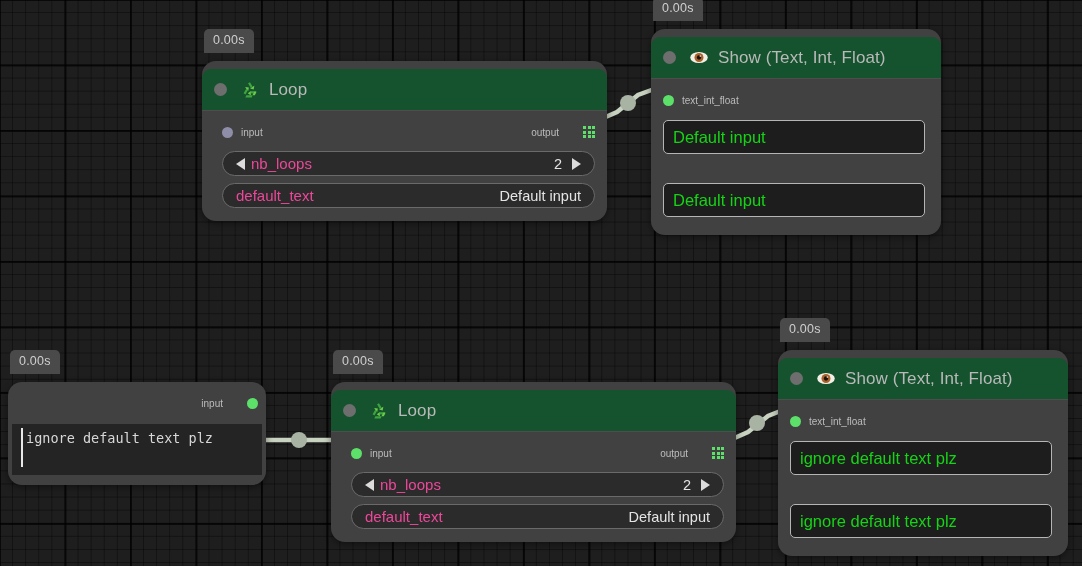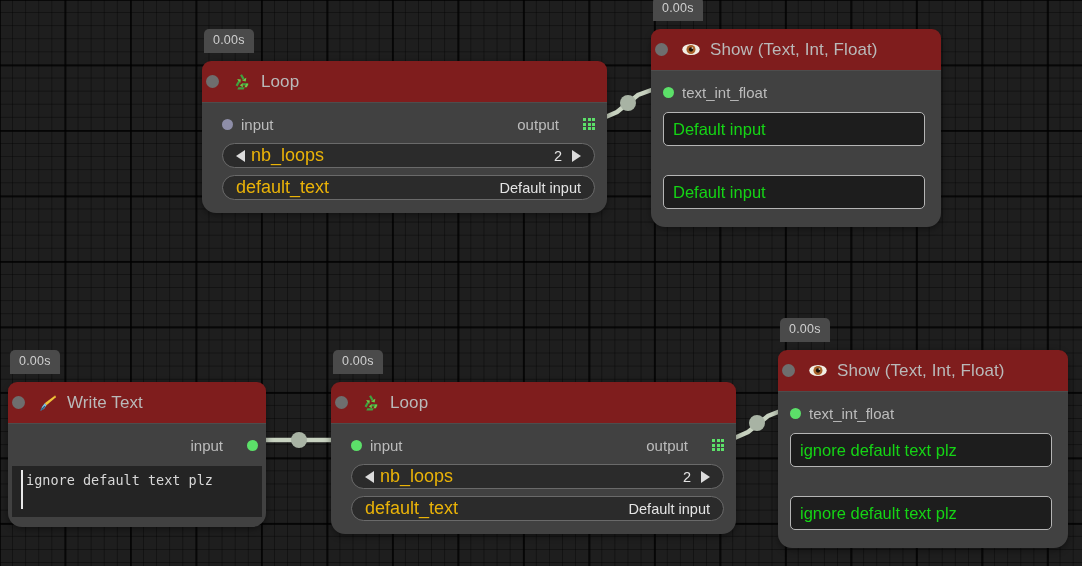--- a/index.html
+++ b/index.html
@@ -57,25 +57,26 @@
     padding: 5px 9px 6px 9px;
     border-radius: 5px 5px 0 0;
     line-height: 1;
     letter-spacing: 0.2px;
     z-index: 9;
   }
   .node-header {
     height: 42px;
     display: flex;
     align-items: center;
-    padding: 0 4px;
-    background: #7f1d1d;
+    padding: 0 12px;
+    background: #14532d;
     border-radius: 9px 9px 0 0;
     border-bottom: 1px solid #4d4d4d;
     box-sizing: border-box;
+    margin-top: 8px;
   }
   .collapse-dot {
     width: 13px;
     height: 13px;
     border-radius: 50%;
     background: #6e6e6e;
     flex: 0 0 auto;
     margin-right: 13px;
   }
   .header-icon {
@@ -118,21 +119,21 @@
   .port-dot {
     width: 11px;
     height: 11px;
     border-radius: 50%;
     flex: 0 0 auto;
   }
   .port-dot.green { background: #5ce069; }
   .port-dot.lav   { background: #8e8ea8; }
   .port-label {
     color: #bcbcbc;
-    font-size: 15px;
+    font-size: 10px;
     white-space: nowrap;
   }
   .grid-icon {
     display: grid;
     grid-template-columns: repeat(3, 3px);
     grid-template-rows: repeat(3, 3px);
     gap: 1.5px;
     flex: 0 0 auto;
   }
   .grid-icon i {
@@ -146,22 +147,22 @@
     border: 1px solid #6a6a6a;
     border-radius: 13px;
     background: #2b2b2b;
     display: flex;
     align-items: center;
     padding: 0 13px;
     box-sizing: border-box;
     margin-top: 7px;
   }
   .pill .pname {
-    color: #eab308;
-    font-size: 18px;
+    color: #ec4899;
+    font-size: 15px;
   }
   .pill .pval {
     margin-left: auto;
     color: #e4e4e4;
     font-size: 14.5px;
   }
   .arrow-l, .arrow-r {
     width: 0; height: 0;
     flex: 0 0 auto;
   }
@@ -310,33 +311,20 @@
           <span class="port-label">text_int_float</span>
         </div>
       </div>
       <div class="display-box">Default input</div>
       <div class="display-box" style="margin-top:29px;">Default input</div>
     </div>
   </div>
 
   <div class="node" style="left:8px; top:382px; width:258px;">
     <div class="node-time">0.00s</div>
-    <div class="node-header">
-      <div class="collapse-dot"></div>
-      <div class="header-icon">
-        <svg width="20" height="20" viewBox="0 0 24 24">
-          <path d="M20.5 3.0 L21.5 5.0 L10.2 14.6 L8.0 12.4 Z" fill="#f0c33a"></path>
-          <path d="M21.5 5.0 L20.5 3.0 L19.0 4.2 L20.6 5.8 Z" fill="#d9a62a"></path>
-          <path d="M10.2 14.6 L8.0 12.4 L4.4 17.0 L6.9 19.5 Z" fill="#7fc4e8"></path>
-          <path d="M6.9 19.5 L4.4 17.0 L2.6 21.6 Z" fill="#3f7fa8"></path>
-          <path d="M7.6 15.3 L8.9 16.6 L5.0 20.4 L4.2 19.6 Z" fill="#2b5d80"></path>
-        </svg>
-      </div>
-      <div class="node-title">Write Text</div>
-    </div>
     <div class="node-body" style="padding:11px 4px 10px 4px;">
       <div class="port-row" style="margin-bottom:6px; padding-right:4px;">
         <div class="port-right">
           <span class="port-label">input</span>
           <span class="port-dot green"></span>
         </div>
       </div>
       <div class="textarea-box">
         <div class="caret"></div>
         <div class="ta-text">ignore default text plz</div>

